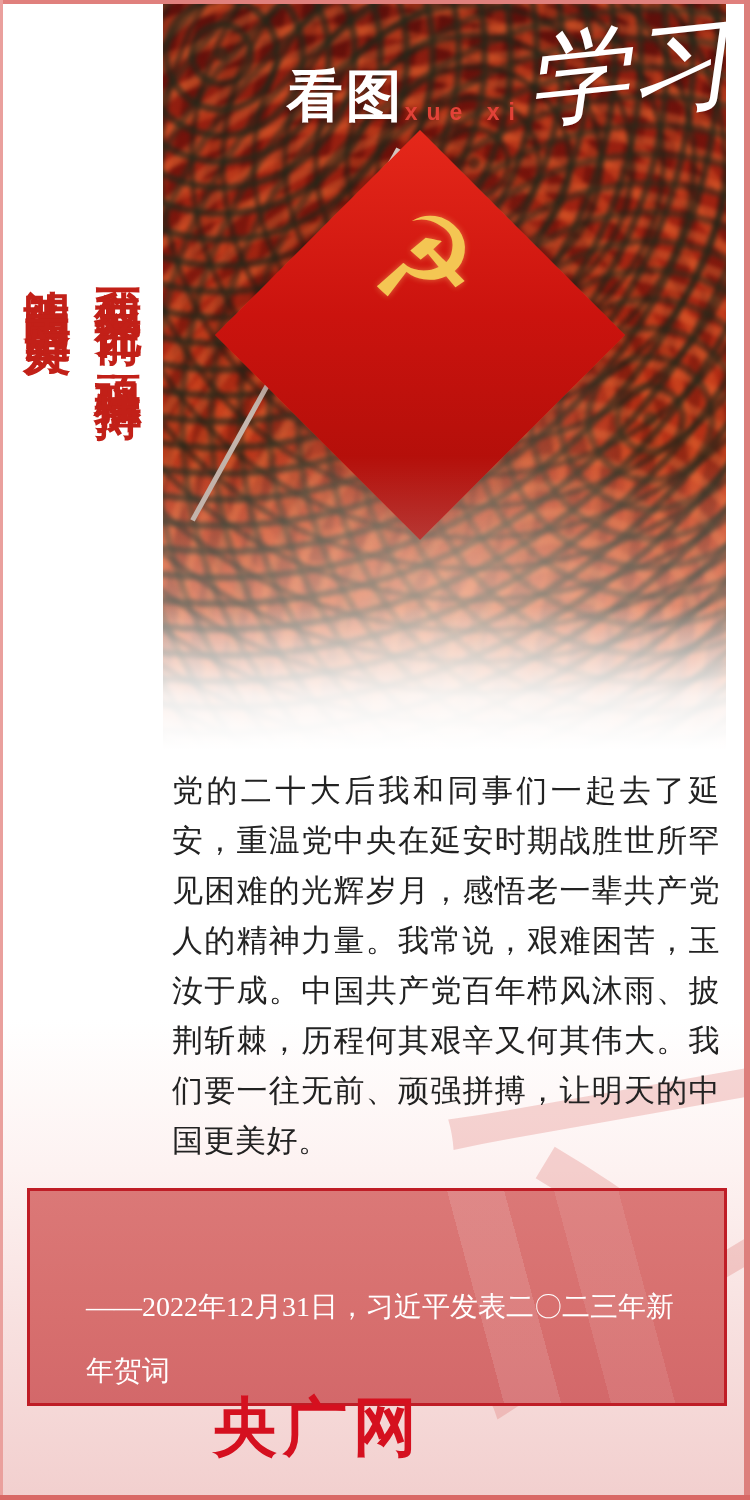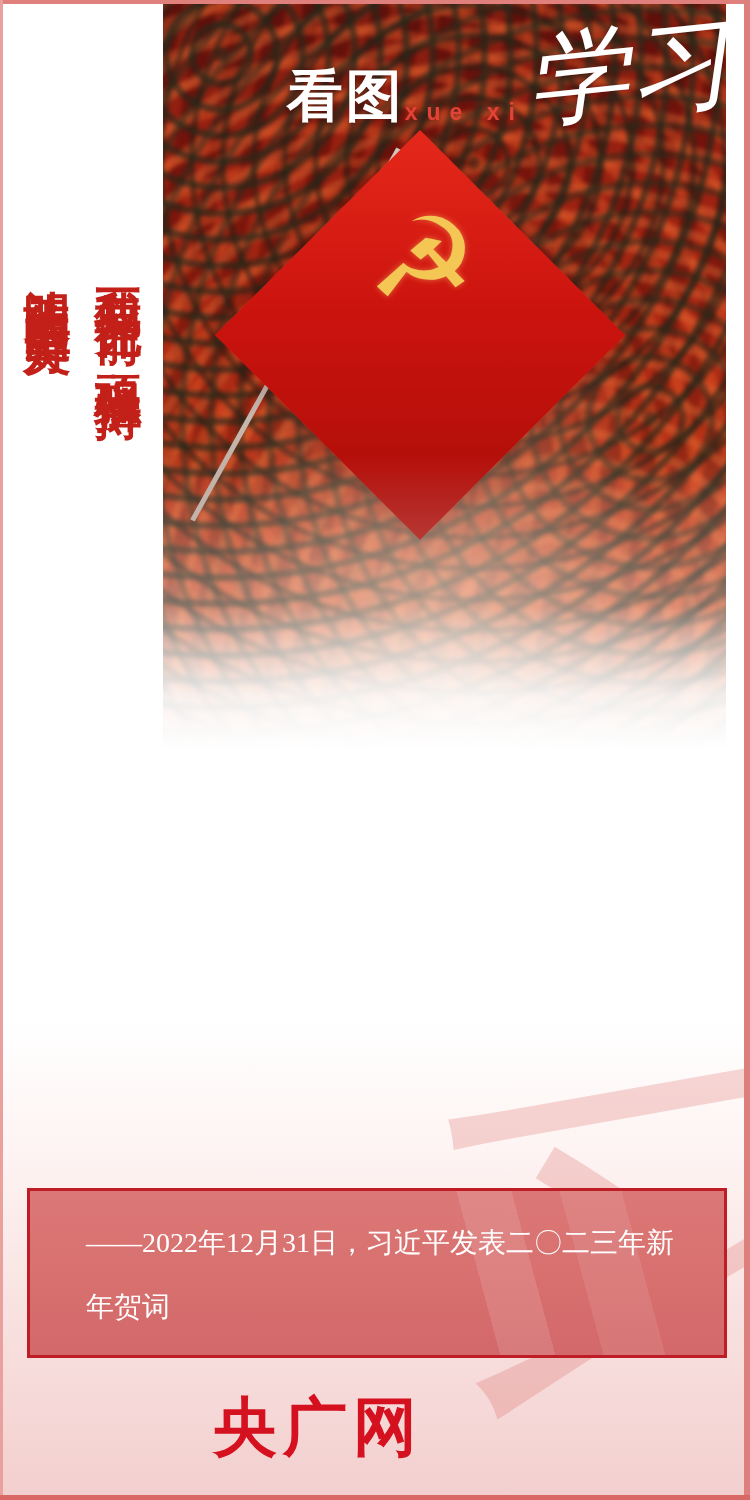--- a/index.html
+++ b/index.html
@@ -86,24 +86,24 @@
 
   
   .watermark{
     position:absolute;left:430px;top:1030px;z-index:5;font-size:460px;line-height:1;
     color:#d6514c;opacity:0.22;font-family:"DejaVu Serif","Liberation Serif",serif;
     transform:rotate(-10deg);pointer-events:none;
   }
 
   
   .attribution{
-    position:absolute;left:27px;top:1188px;width:700px;height:170px;box-sizing:border-box;z-index:15;
+    position:absolute;left:27px;top:1188px;width:700px;height:218px;box-sizing:border-box;z-index:15;
     border:3px solid #bf1d26;overflow:hidden;
     background:linear-gradient(180deg,#db7877 0%,#d76f6e 60%,#d3686a 100%);
-    display:flex;align-items:center;
+    display:flex;align-items:flex-end;
   }
   .attribution::after{
     content:"";position:absolute;right:20px;top:0;width:300px;height:100%;
     background:linear-gradient(75deg,transparent 0 28%,rgba(255,255,255,0.12) 28% 44%,transparent 44% 58%,rgba(255,255,255,0.09) 58% 76%,transparent 76%);
   }
   .attribution p{
     position:relative;z-index:1;margin:0;padding:4px 28px 0 56px;
     font-size:28px;line-height:64px;letter-spacing:0;color:#ffffff;
     font-family:"Liberation Serif","DejaVu Serif",serif;
   }
@@ -134,20 +134,21 @@
       </div>
       <div class="logo-script">学习</div>
     </div>
   </div>
 
   <div class="headline">
     <p>我们要一往无前　顽强拼搏</p>
     <p>让明天的中国更美好</p>
   </div>
 
+  <div class="quote">党的二十大后我和同事们一起去了延安，重温党中央在延安时期战胜世所罕见困难的光辉岁月，感悟老一辈共产党人的精神力量。我常说，艰难困苦，玉汝于成。中国共产党百年栉风沐雨、披荆斩棘，历程何其艰辛又何其伟大。我们要一往无前、顽强拼搏，让明天的中国更美好。</div>
 
   <div class="watermark">习</div>
 
   <div class="attribution">
     <p>——2022年12月31日，习近平发表二〇二三年新年贺词</p>
   </div>
 
   <div class="footer-logo">央广网</div>
 
   <div class="frame-top"></div>

